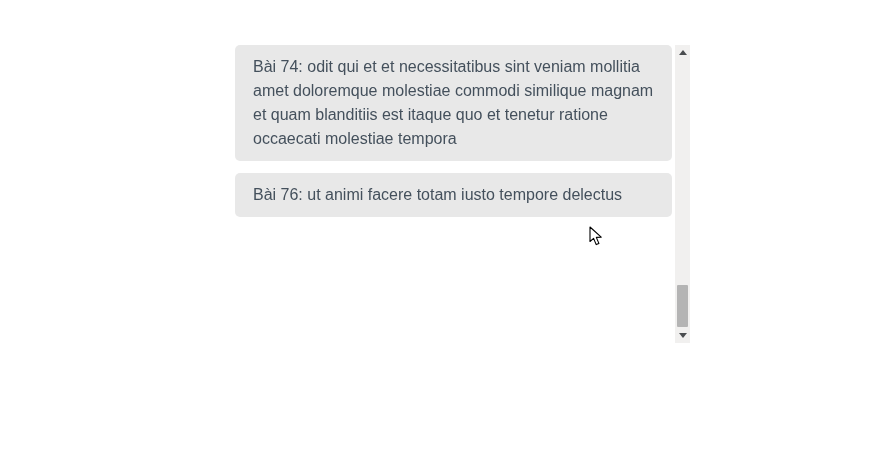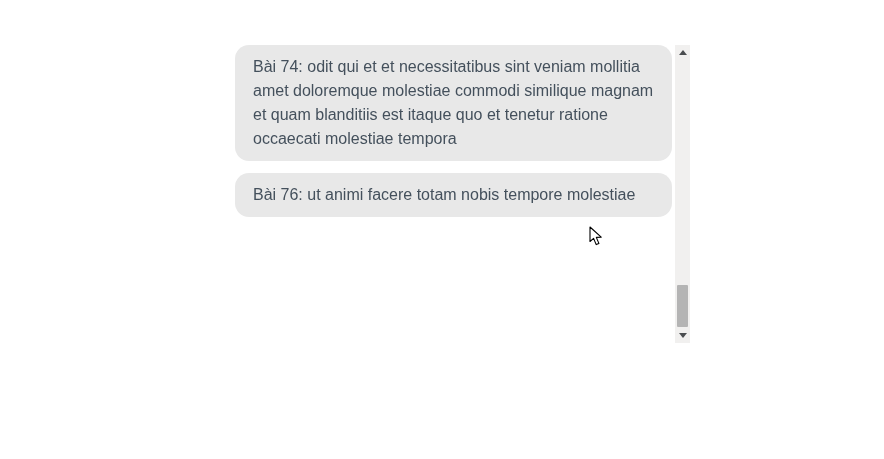--- a/index.html
+++ b/index.html
@@ -26,21 +26,21 @@
     overflow: hidden;
   }
   .cards {
     position: absolute;
     left: 0;
     top: 0;
     width: 437px;
   }
   .card {
     background: #e8e8e8;
-    border-radius: 14px;
+    border-radius: 5px;
     padding: 10px 15px 10px 18px;
     margin-bottom: 12px;
     font-size: 16px;
     line-height: 24px;
     color: #44505c;
     cursor: pointer;
   }
   
   .scrollbar {
     position: absolute;
@@ -97,21 +97,21 @@
 
 <div class="page">
 
   <div class="list-viewport">
 
     <div class="cards">
       <div class="card">
         <span>Bài 74: odit qui et et necessitatibus sint veniam mollitia amet doloremque molestiae commodi similique magnam et quam blanditiis est itaque quo et tenetur ratione occaecati molestiae tempora</span>
       </div>
       <div class="card">
-        <span>Bài 76: ut animi facere totam nobis tempore molestiae</span>
+        <span>Bài 76: ut animi facere totam iusto tempore delectus</span>
       </div>
     </div>
 
     <div class="scrollbar">
       <div class="sb-btn up">
         <span class="tri-up"></span>
       </div>
       <div class="sb-thumb"></div>
       <div class="sb-btn down">
         <span class="tri-down"></span>

